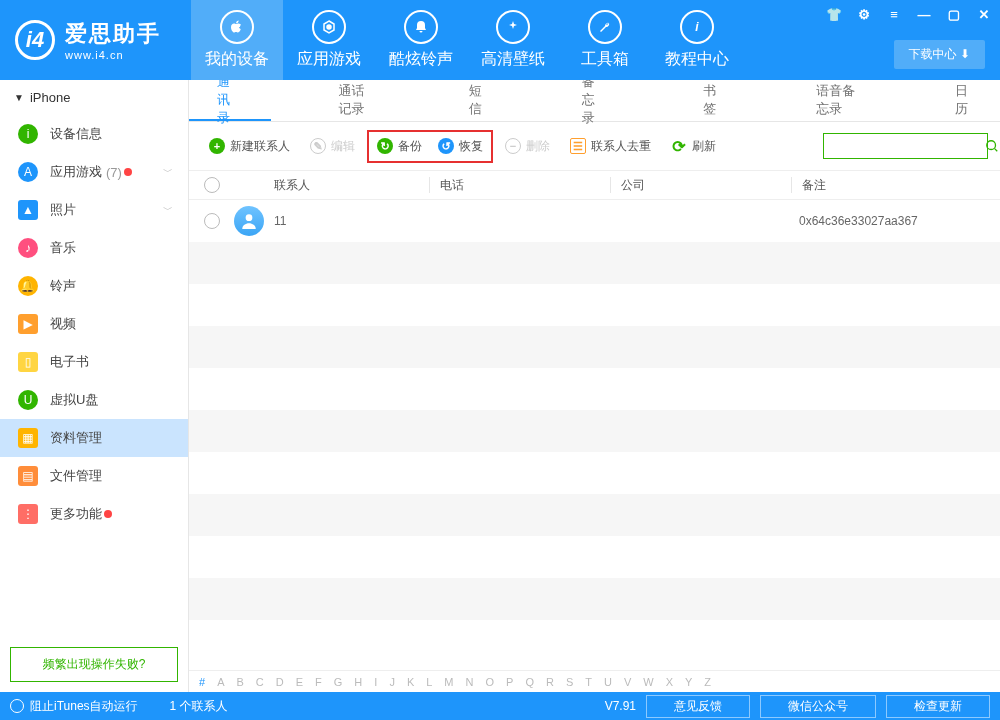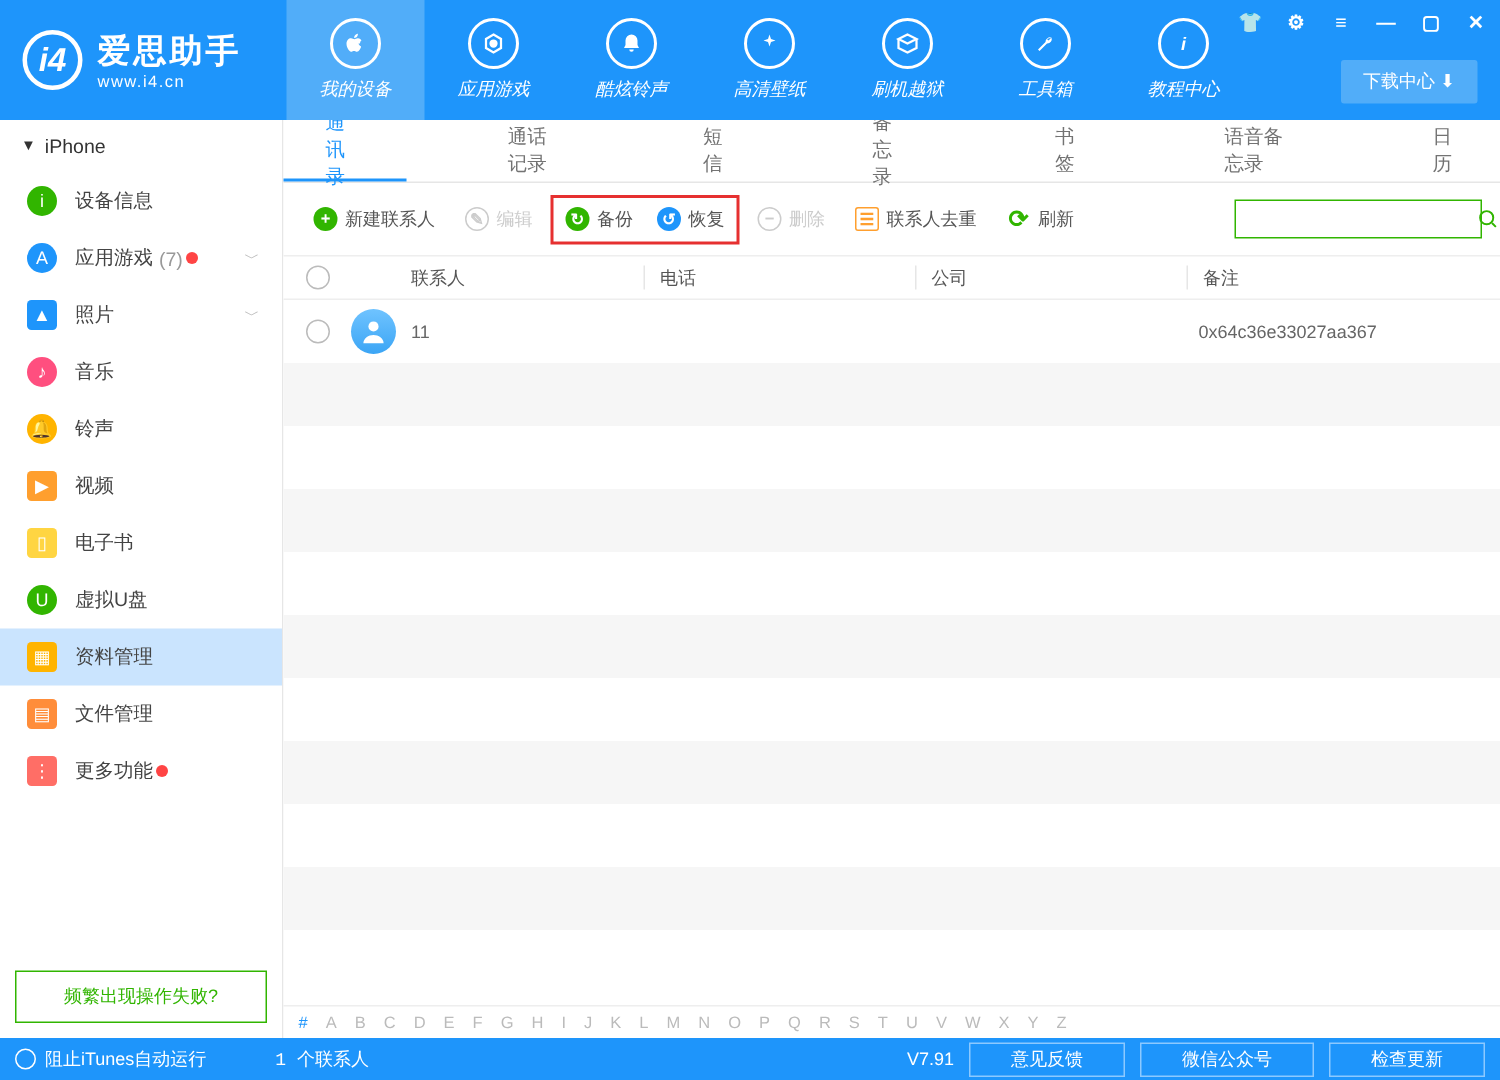--- a/index.html
+++ b/index.html
@@ -9,21 +9,21 @@
 .logo { display: flex; align-items: center; padding: 0 15px; }
 .logo-mark { width: 40px; height: 40px; border: 3px solid #fff; border-radius: 50%; display: flex; align-items: center; justify-content: center; font-size: 22px; font-weight: bold; font-style: italic; }
 .logo-text { margin-left: 10px; }
 .logo-title { font-size: 22px; font-weight: bold; letter-spacing: 2px; }
 .logo-url { font-size: 11px; letter-spacing: 1px; }
 
 .nav { display: flex; flex: 1; height: 100%; margin-left: 15px; }
 .nav-item { width: 92px; display: flex; flex-direction: column; align-items: center; justify-content: center; cursor: pointer; position: relative; }
 .nav-item.active { background: #51adf9; }
 .nav-icon { width: 34px; height: 34px; border: 2px solid #fff; border-radius: 50%; display: flex; align-items: center; justify-content: center; margin-bottom: 5px; }
-.nav-label { font-size: 12px; font-style: italic; }
+.nav-label { font-size: 16px; }
 
 .header-right { position: absolute; top: 5px; right: 5px; display: flex; gap: 8px; }
 .hr-btn { width: 22px; height: 18px; display: flex; align-items: center; justify-content: center; cursor: pointer; font-size: 13px; font-weight: bold; }
 .dl-btn { position: absolute; top: 40px; right: 15px; background: #51adf9; color: #fff; padding: 6px 15px; font-size: 12px; cursor: pointer; border-radius: 2px; }
 
 .body { display: flex; height: 612px; }
 .sidebar { width: 189px; background: #fff; border-right: 1px solid #e6e6e6; display: flex; flex-direction: column; }
 .sb-device { padding: 10px 14px; font-size: 13px; color: #333; display: flex; align-items: center; cursor: pointer; }
 .sb-caret { margin-right: 6px; font-size: 10px; }
 .sb-list { flex: 1; }
@@ -63,21 +63,21 @@
 .row { height: 42px; display: flex; align-items: center; font-size: 12px; color: #666; }
 .row:nth-child(even) { background: #f6f6f6; }
 .avatar { width: 30px; height: 30px; border-radius: 50%; background: linear-gradient(180deg,#6fc3ff,#3ba5f5); display: flex; align-items: center; justify-content: center; color: #fff; margin-right: 10px; }
 
 .alpha-bar { height: 22px; border-top: 1px solid #eee; display: flex; align-items: center; padding: 0 10px; gap: 12px; font-size: 11px; color: #bbb; }
 .alpha-bar span.active { color: #1e95fb; }
 
 .status-bar { height: 28px; background: #1e95fb; color: #fff; display: flex; align-items: center; padding: 0 10px; font-size: 12px; justify-content: center; }
 .status-left { display: flex; align-items: center; gap: 6px; }
 .status-circle { width: 14px; height: 14px; border: 1.5px solid #fff; border-radius: 50%; }
-.status-count { margin-left: 40px; font-family: Liberation Mono, monospace; }
+.status-count { margin-left: 26px; }
 .status-right { margin-left: auto; display: flex; align-items: center; gap: 10px; }
 .sb-rbtn { border: 1px solid #8cc9ff; padding: 2px 27px; cursor: pointer; font-size: 12px; }
 
 svg { display: block; }
 </style>
 </head>
 <body>
 
 <div class="header">
   <div class="logo">
@@ -113,29 +113,20 @@
         </span>
       <span class="nav-label">酷炫铃声</span>
     </div>
     <div class="nav-item">
       <span class="nav-icon">
           <svg width="16" height="16" viewBox="0 0 16 16" fill="#fff">
             <path d="M8 2l1 3 3 1-3 1-1 3-1-3-3-1 3-1z"></path>
           </svg>
         </span>
       <span class="nav-label">高清壁纸</span>
-    </div>
-    <div class="nav-item">
-      <span class="nav-icon">
-          <svg width="16" height="16" viewBox="0 0 16 16" fill="none" stroke="#fff" stroke-width="1.5">
-            <path d="M2 5l6-3 6 3-6 3z"></path>
-            <path d="M2 5v6l6 3 6-3V5"></path>
-          </svg>
-        </span>
-      <span class="nav-label">刷机越狱</span>
     </div>
     <div class="nav-item">
       <span class="nav-icon">
           <svg width="16" height="16" viewBox="0 0 16 16" fill="#fff">
             <path d="M12 4a3 3 0 0 0-4 3L3 12l1 1 5-5a3 3 0 0 0 3-4l-2 2-1-1z"></path>
           </svg>
         </span>
       <span class="nav-label">工具箱</span>
     </div>
     <div class="nav-item">

